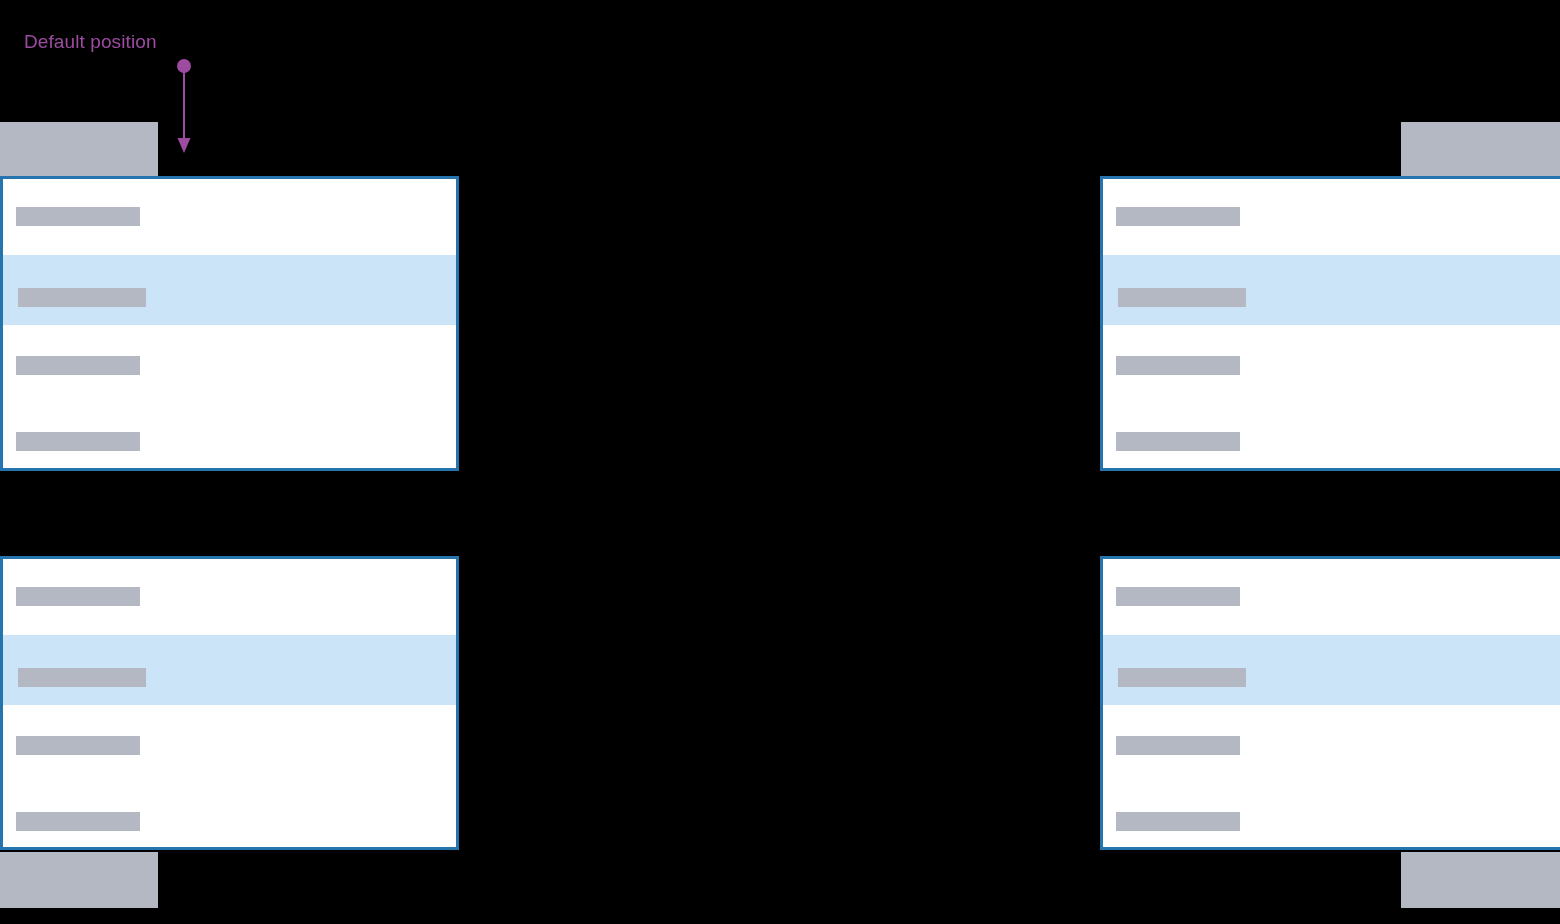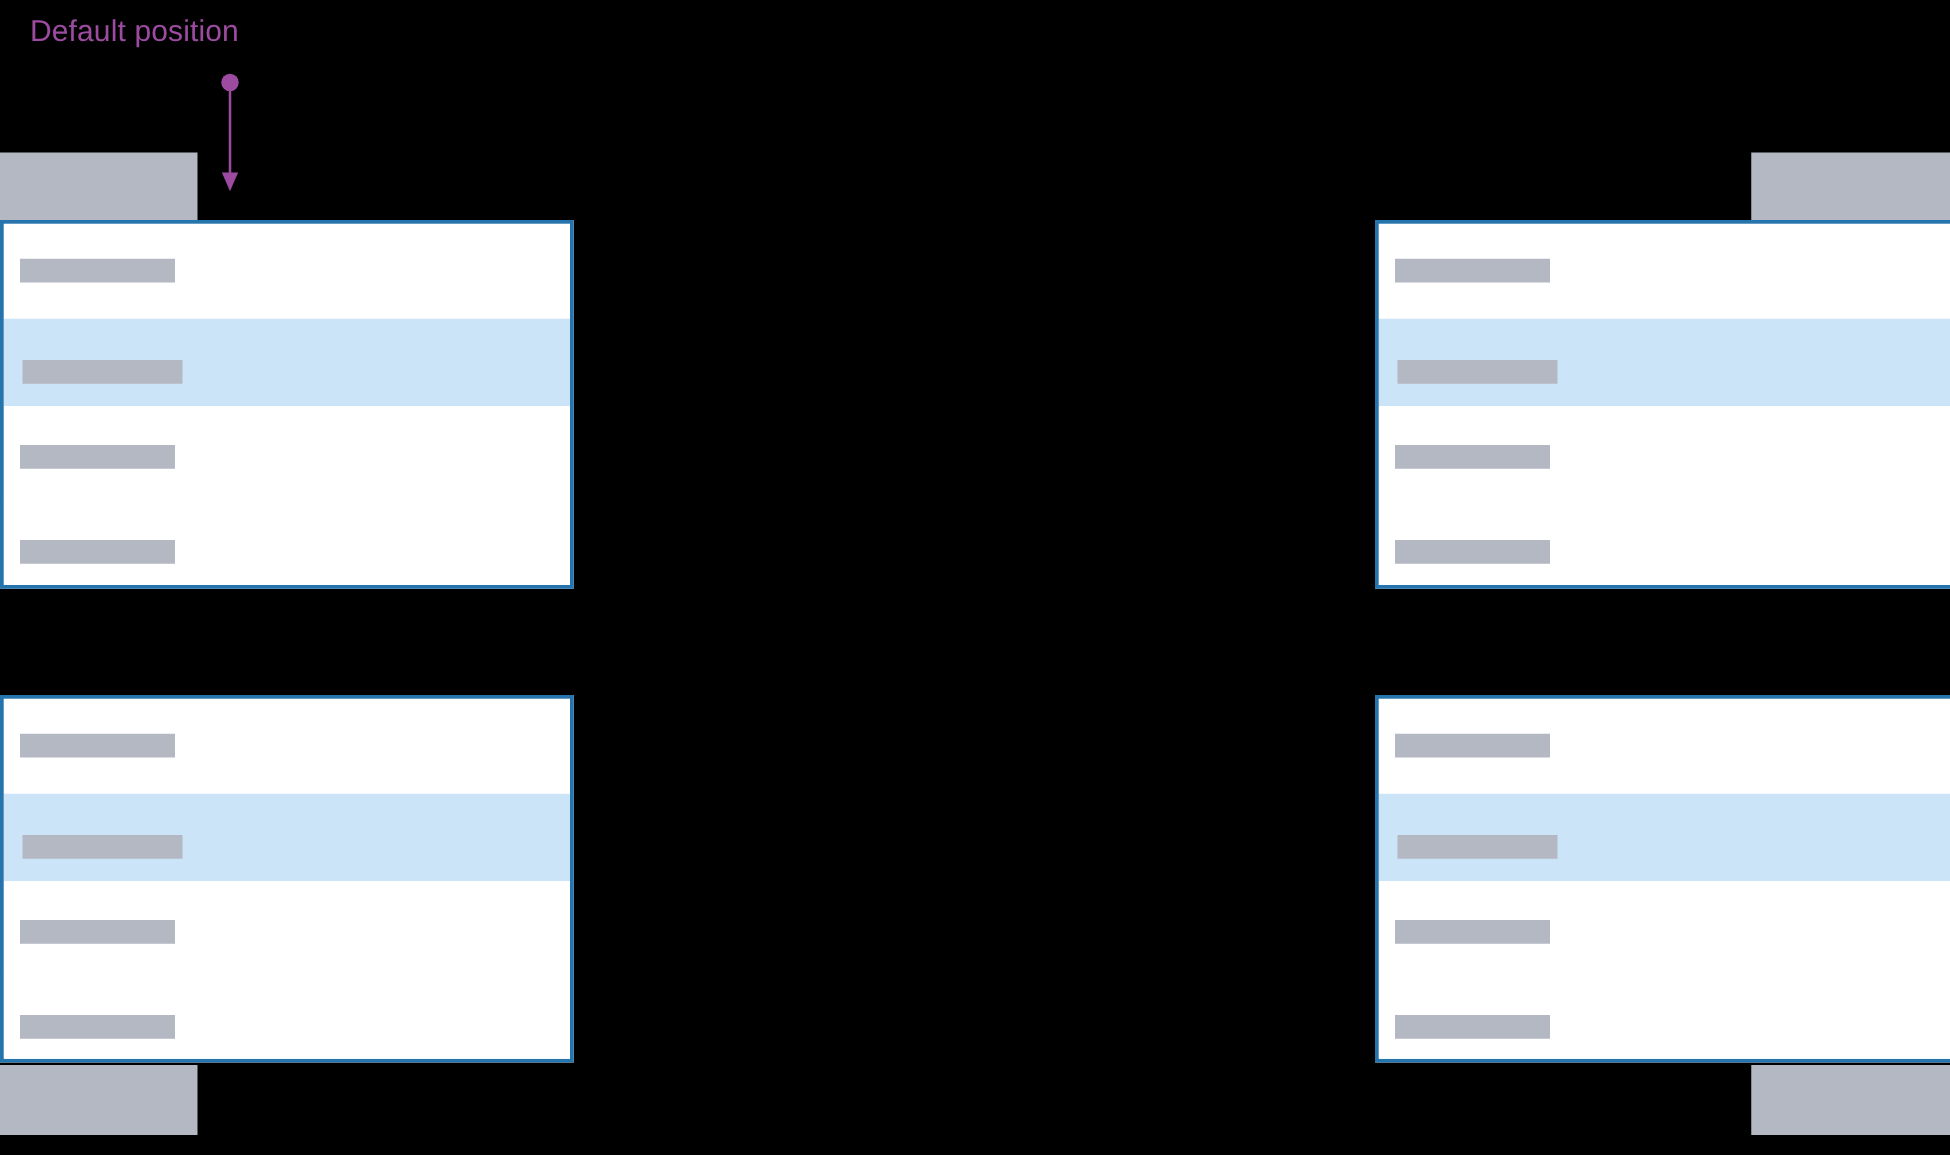--- a/index.html
+++ b/index.html
@@ -18,22 +18,22 @@
     width: 1560px;
     height: 924px;
     background: #000000;
     overflow: hidden;
   }
 
   
   .annotation-label {
     position: absolute;
     left: 24px;
-    top: 11px;
-    font-size: 24px;
+    top: 27px;
+    font-size: 19px;
     line-height: 30px;
     letter-spacing: 0.1px;
     color: #9c4ba0;
     white-space: nowrap;
     user-select: none;
   }
   .annotation-pointer {
     position: absolute;
     left: 168px;
     top: 58px;

